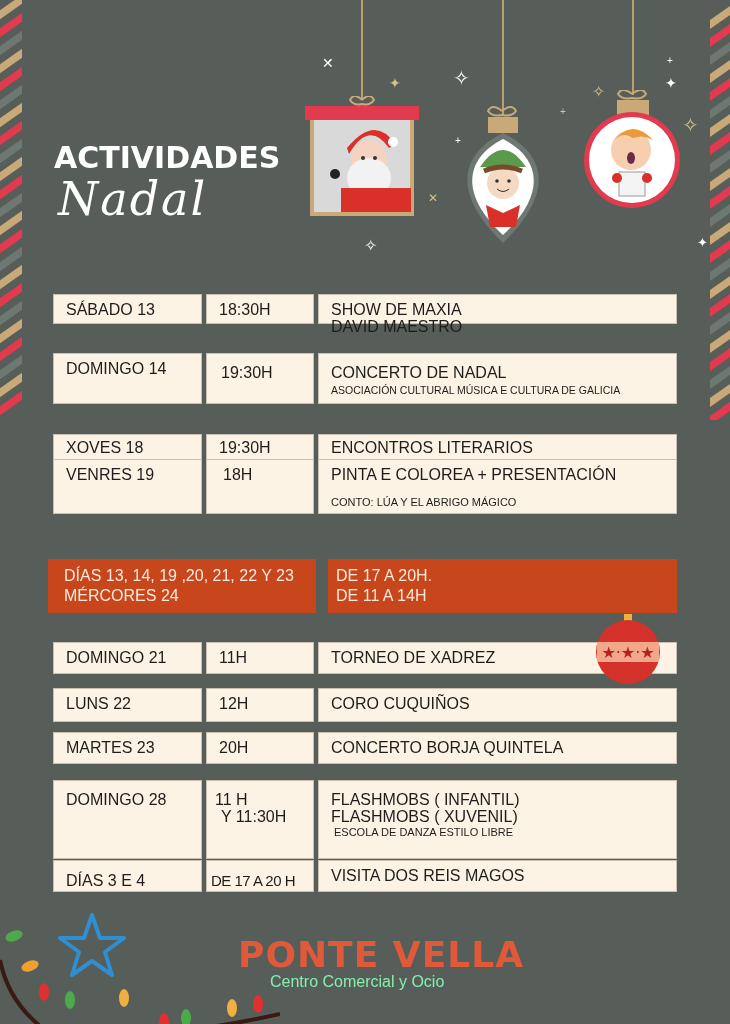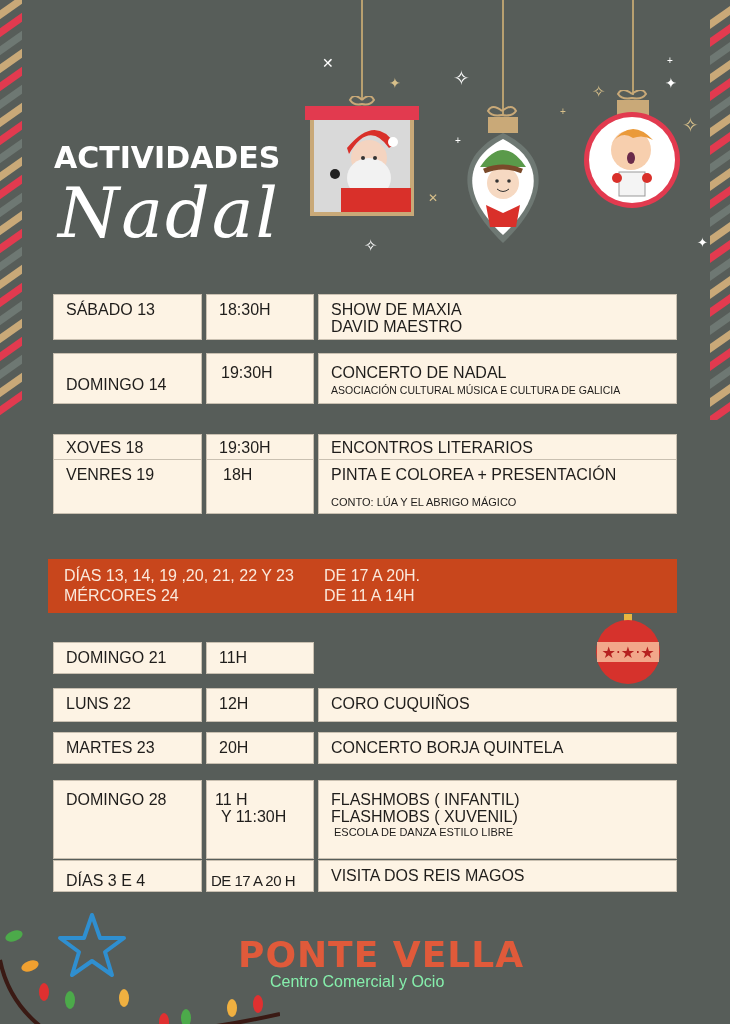--- a/index.html
+++ b/index.html
@@ -19,21 +19,21 @@
     position: absolute; width: 40px; height: 9px;
     transform: skewY(-35deg);
   }
   .hero-title {
     position: absolute; left: 54px; top: 140px;
     color: #ffffff; font-weight: bold; font-size: 30px; letter-spacing: 0px;
     font-family: "DejaVu Sans", sans-serif;
   }
   .hero-script {
     position: absolute; left: 58px; top: 172px;
-    color: #ffffff; font-size: 70px; font-style: italic;
+    color: #ffffff; font-size: 46px; font-style: italic;
     font-family: "DejaVu Serif", serif; letter-spacing: 2px;
   }
   .string { position: absolute; top: 0; width: 2px; background: #b8a070; }
   .ornament { position: absolute; }
   .sparkle { position: absolute; color: #ffffff; font-size: 14px; line-height: 1; }
   .sparkle.gold { color: #d8c08a; }
 
   .row { position: absolute; left: 53px; width: 624px; display: flex; gap: 4px; }
   .cell {
     background: #fdf3e4;
@@ -44,21 +44,21 @@
   }
   .c1 { width: 149px; }
   .c2 { width: 108px; }
   .c3 { flex: 1; }
   .sub { font-size: 11px; line-height: 15px; display: block; margin-top: 2px; }
   .section-heading {
     position: absolute; left: 66px; top: 559px;
     color: #ffffff; font-weight: bold; font-size: 18px;
     font-family: "DejaVu Sans", sans-serif;
   }
-  .noel-row { position: absolute; left: 48px; top: 559px; width: 629px; display: flex; gap: 0; }
+  .noel-row { position: absolute; left: 48px; top: 559px; width: 629px; display: flex; gap: 12px; }
   .noel-cell {
     background: #c8461c; color: #fbe9dc; font-size: 16px; line-height: 20px;
     padding: 7px 16px;
     height: 54px;
   }
   .noel-cell.a { width: 268px; }
   .noel-cell.b { flex: 1; padding-left: 8px; }
 
   .brand {
     position: absolute; left: 238px; top: 934px;
@@ -186,31 +186,31 @@
 <span class="sparkle gold" style="left:560px;top:107px;font-size:10px">+</span>
 <span class="sparkle" style="left:455px;top:136px;font-size:10px">+</span>
 <span class="sparkle gold" style="left:592px;top:84px;font-size:16px">✧</span>
 <span class="sparkle gold" style="left:428px;top:192px;font-size:12px">✕</span>
 <span class="sparkle" style="left:364px;top:238px;font-size:16px">✧</span>
 <span class="sparkle" style="left:667px;top:56px;font-size:10px">+</span>
 <span class="sparkle" style="left:665px;top:76px;font-size:14px">✦</span>
 <span class="sparkle gold" style="left:682px;top:115px;font-size:20px">✧</span>
 <span class="sparkle" style="left:697px;top:236px;font-size:13px">✦</span>
 
-<div class="row" style="top:294px;height:46px">
+<div class="row" style="top:294px;height:30px">
   <div class="cell c1">SÁBADO 13</div>
   <div class="cell c2">18:30H</div>
   <div class="cell c3">
     <span>SHOW DE MAXIA</span><br>
     <span>DAVID MAESTRO</span>
   </div>
 </div>
 
 <div class="row" style="top:353px;height:51px">
-  <div class="cell c1" style="padding-top:22px">DOMINGO 14</div>
+  <div class="cell c1" style="padding-top:6px">DOMINGO 14</div>
   <div class="cell c2" style="padding-top:10px;padding-left:14px">19:30H</div>
   <div class="cell c3" style="padding-top:10px">
     <span>CONCERTO DE NADAL</span>
     <span class="sub" style="font-size:10.5px">ASOCIACIÓN CULTURAL MÚSICA E CULTURA DE GALICIA</span>
   </div>
 </div>
 
 <div class="row" style="top:434px;height:26px">
   <div class="cell c1" style="padding-top:4px">XOVES  18</div>
   <div class="cell c2" style="padding-top:4px">19:30H</div>
@@ -234,20 +234,21 @@
   </div>
   <div class="noel-cell b">
     <span>DE 17 A 20H.</span><br>
     <span>DE 11 A 14H</span>
   </div>
 </div>
 
 <div class="row" style="top:642px;height:32px">
   <div class="cell c1">DOMINGO 21</div>
   <div class="cell c2">11H</div>
+  <div class="cell c3">TORNEO DE XADREZ</div>
 </div>
 
 <div class="row" style="top:688px;height:34px">
   <div class="cell c1">LUNS 22</div>
   <div class="cell c2">12H</div>
   <div class="cell c3">CORO CUQUIÑOS</div>
 </div>
 
 <div class="row" style="top:732px;height:32px">
   <div class="cell c1">MARTES 23</div>

